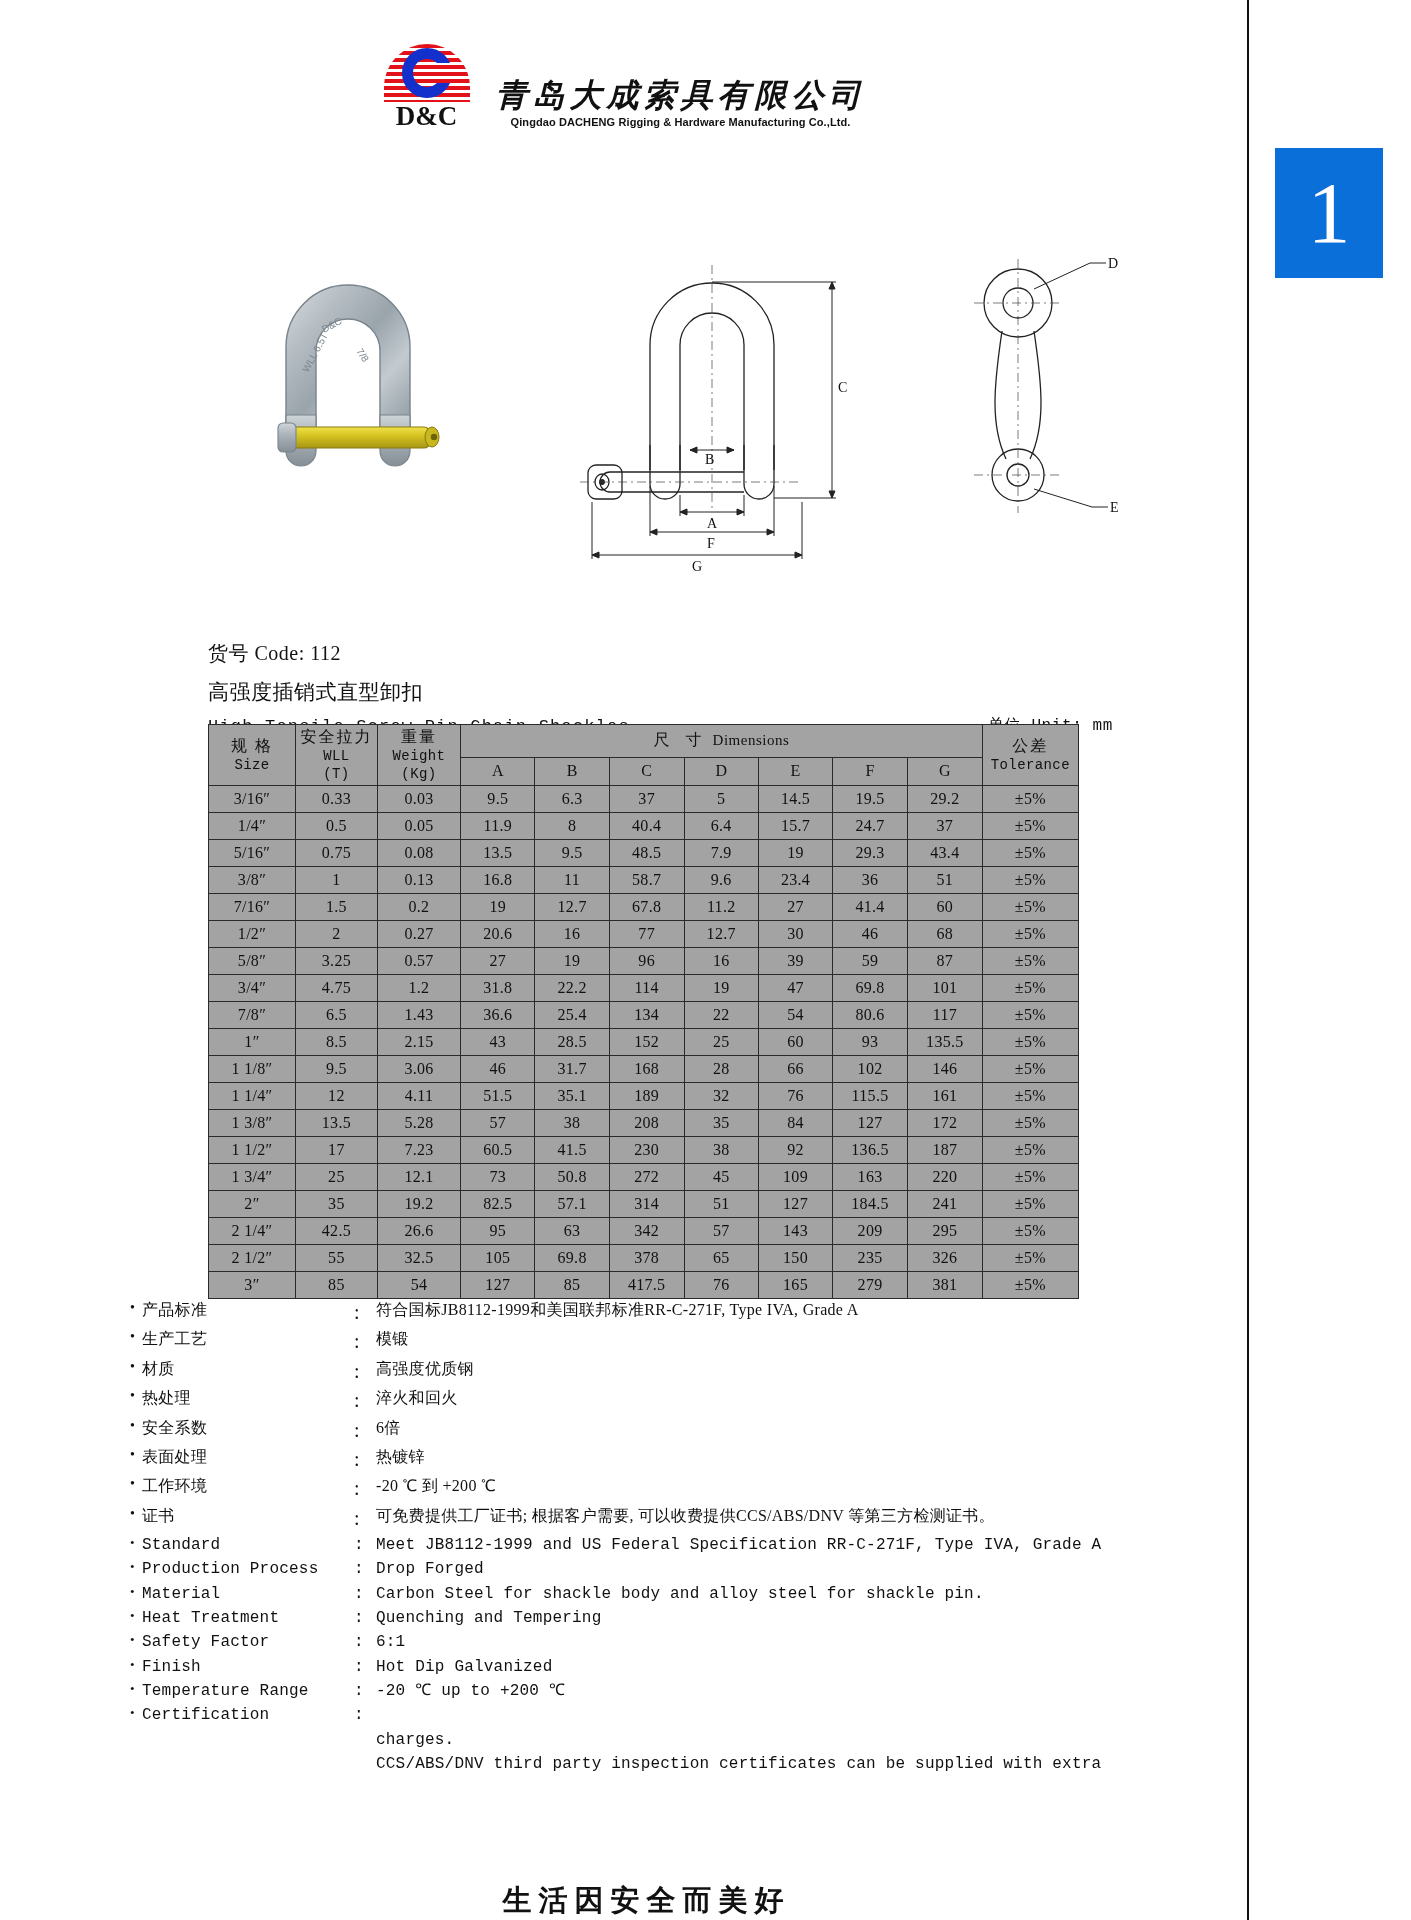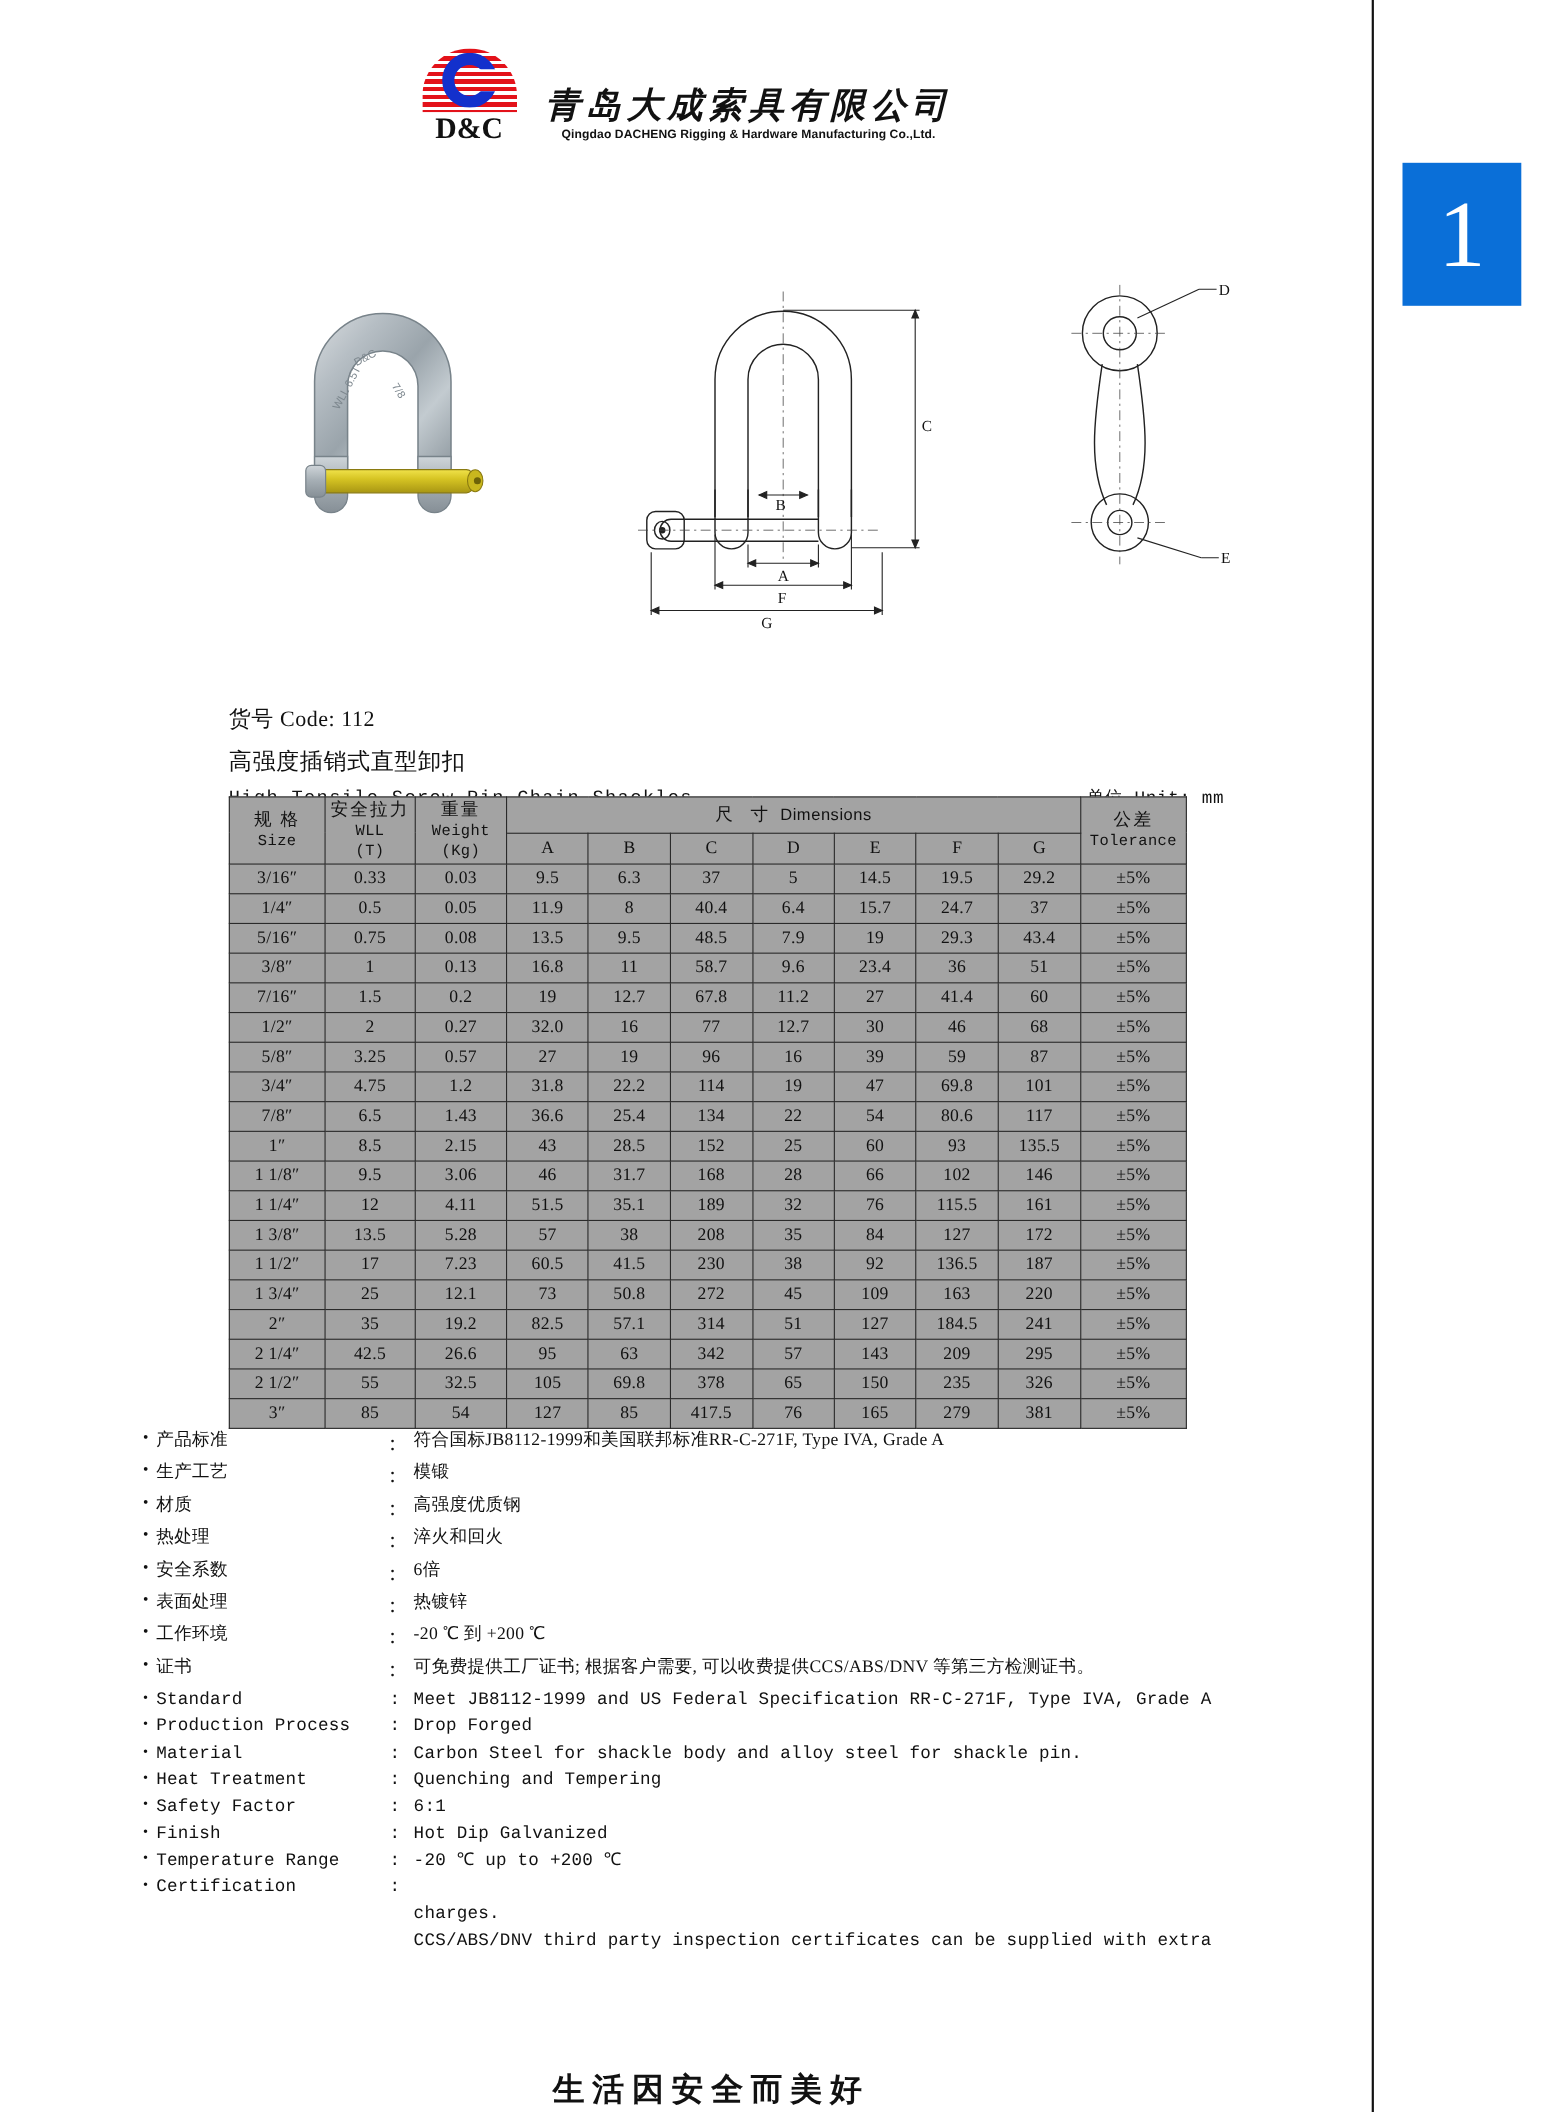--- a/index.html
+++ b/index.html
@@ -217,21 +217,21 @@
     font-size: 14px;
     letter-spacing: 0.4px;
     display: block;
     line-height: 1.3;
   }
   .th-dim {
     font-size: 16px;
     letter-spacing: 1px;
   }
   .th-dim .cn { letter-spacing: 6px; }
-  .th-dim .en { font-family: Liberation Sans, sans-serif; font-size: 15px; letter-spacing: 0.5px; }
+  .th-dim .en { font-family: Liberation Serif, serif; font-size: 15px; letter-spacing: 0.5px; }
   .th-letter {
     font-family: "Liberation Serif", serif;
     font-size: 16px;
     padding: 3px 0;
   }
   .spec-table tbody td {
     font-size: 16px;
     padding: 3px 1px;
     height: 20px;
     letter-spacing: 0.3px;
@@ -617,21 +617,21 @@
         <td class="col-dim">11.2</td>
         <td class="col-dim">27</td>
         <td class="col-dim">41.4</td>
         <td class="col-dim">60</td>
         <td class="col-tol">±5%</td>
       </tr>
       <tr>
         <td class="col-size">1/2″</td>
         <td class="col-wll">2</td>
         <td class="col-weight">0.27</td>
-        <td class="col-dim">32.0</td>
+        <td class="col-dim">20.6</td>
         <td class="col-dim">16</td>
         <td class="col-dim">77</td>
         <td class="col-dim">12.7</td>
         <td class="col-dim">30</td>
         <td class="col-dim">46</td>
         <td class="col-dim">68</td>
         <td class="col-tol">±5%</td>
       </tr>
       <tr>
         <td class="col-size">5/8″</td>

